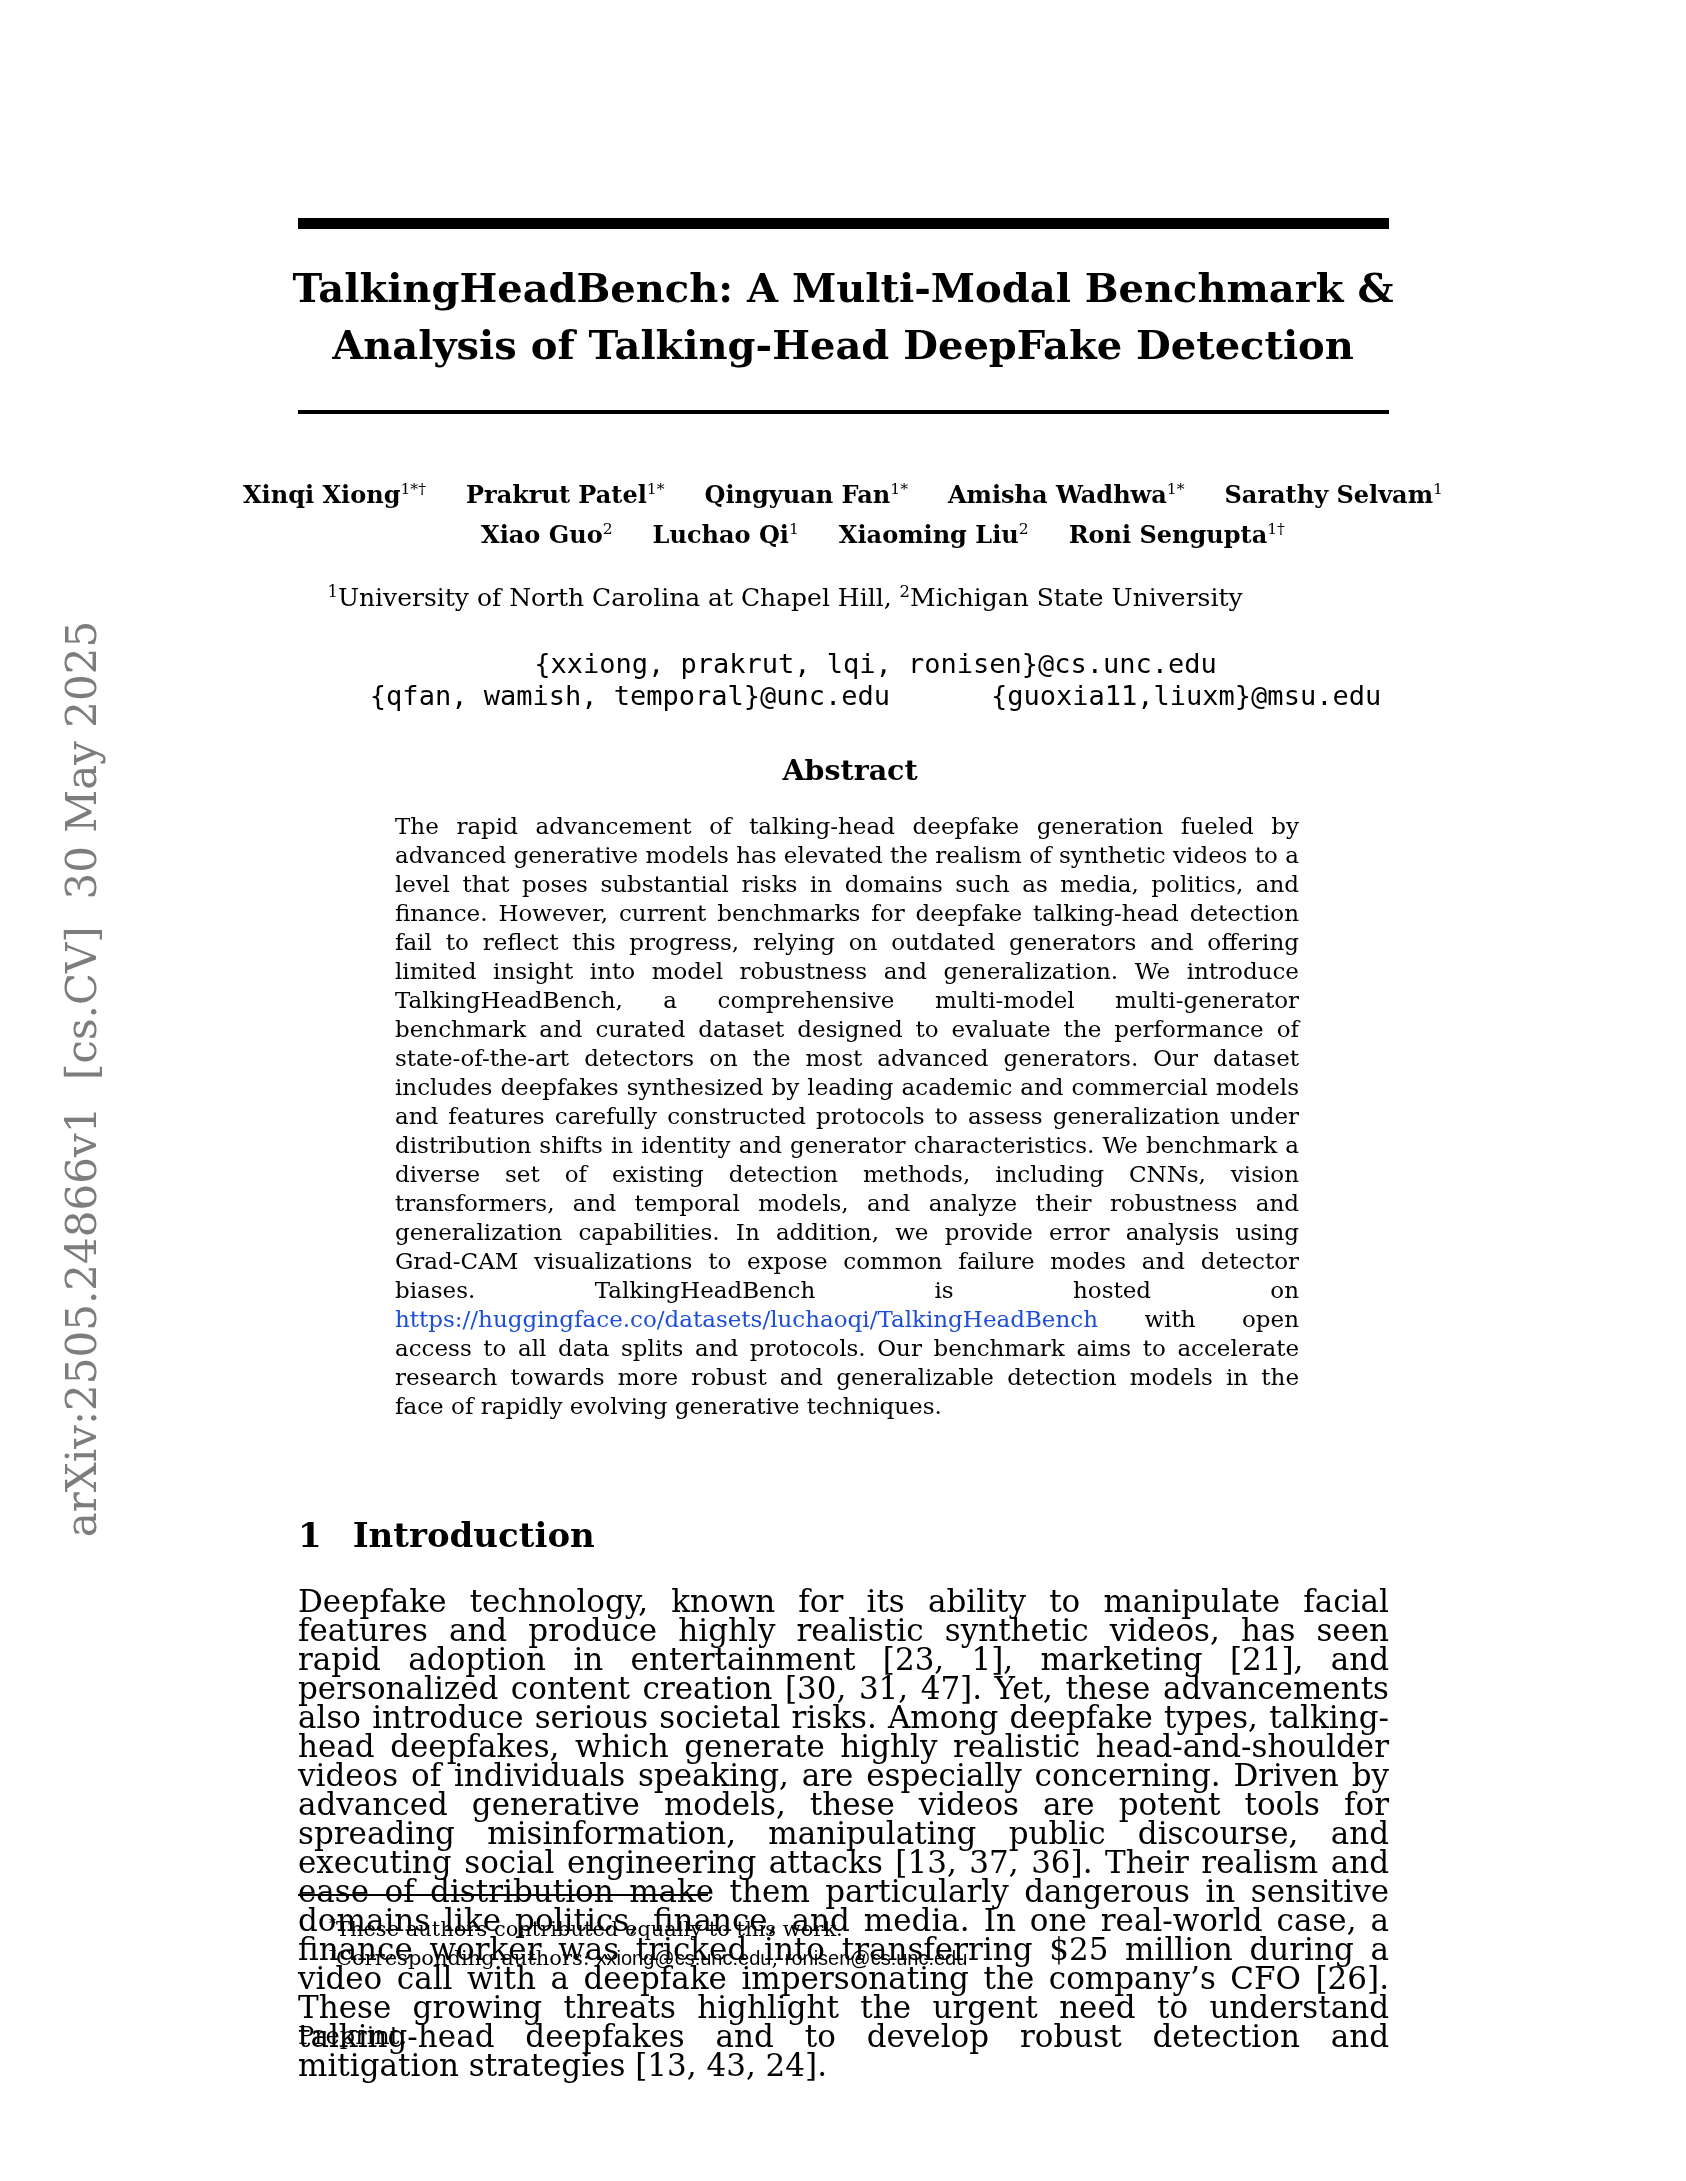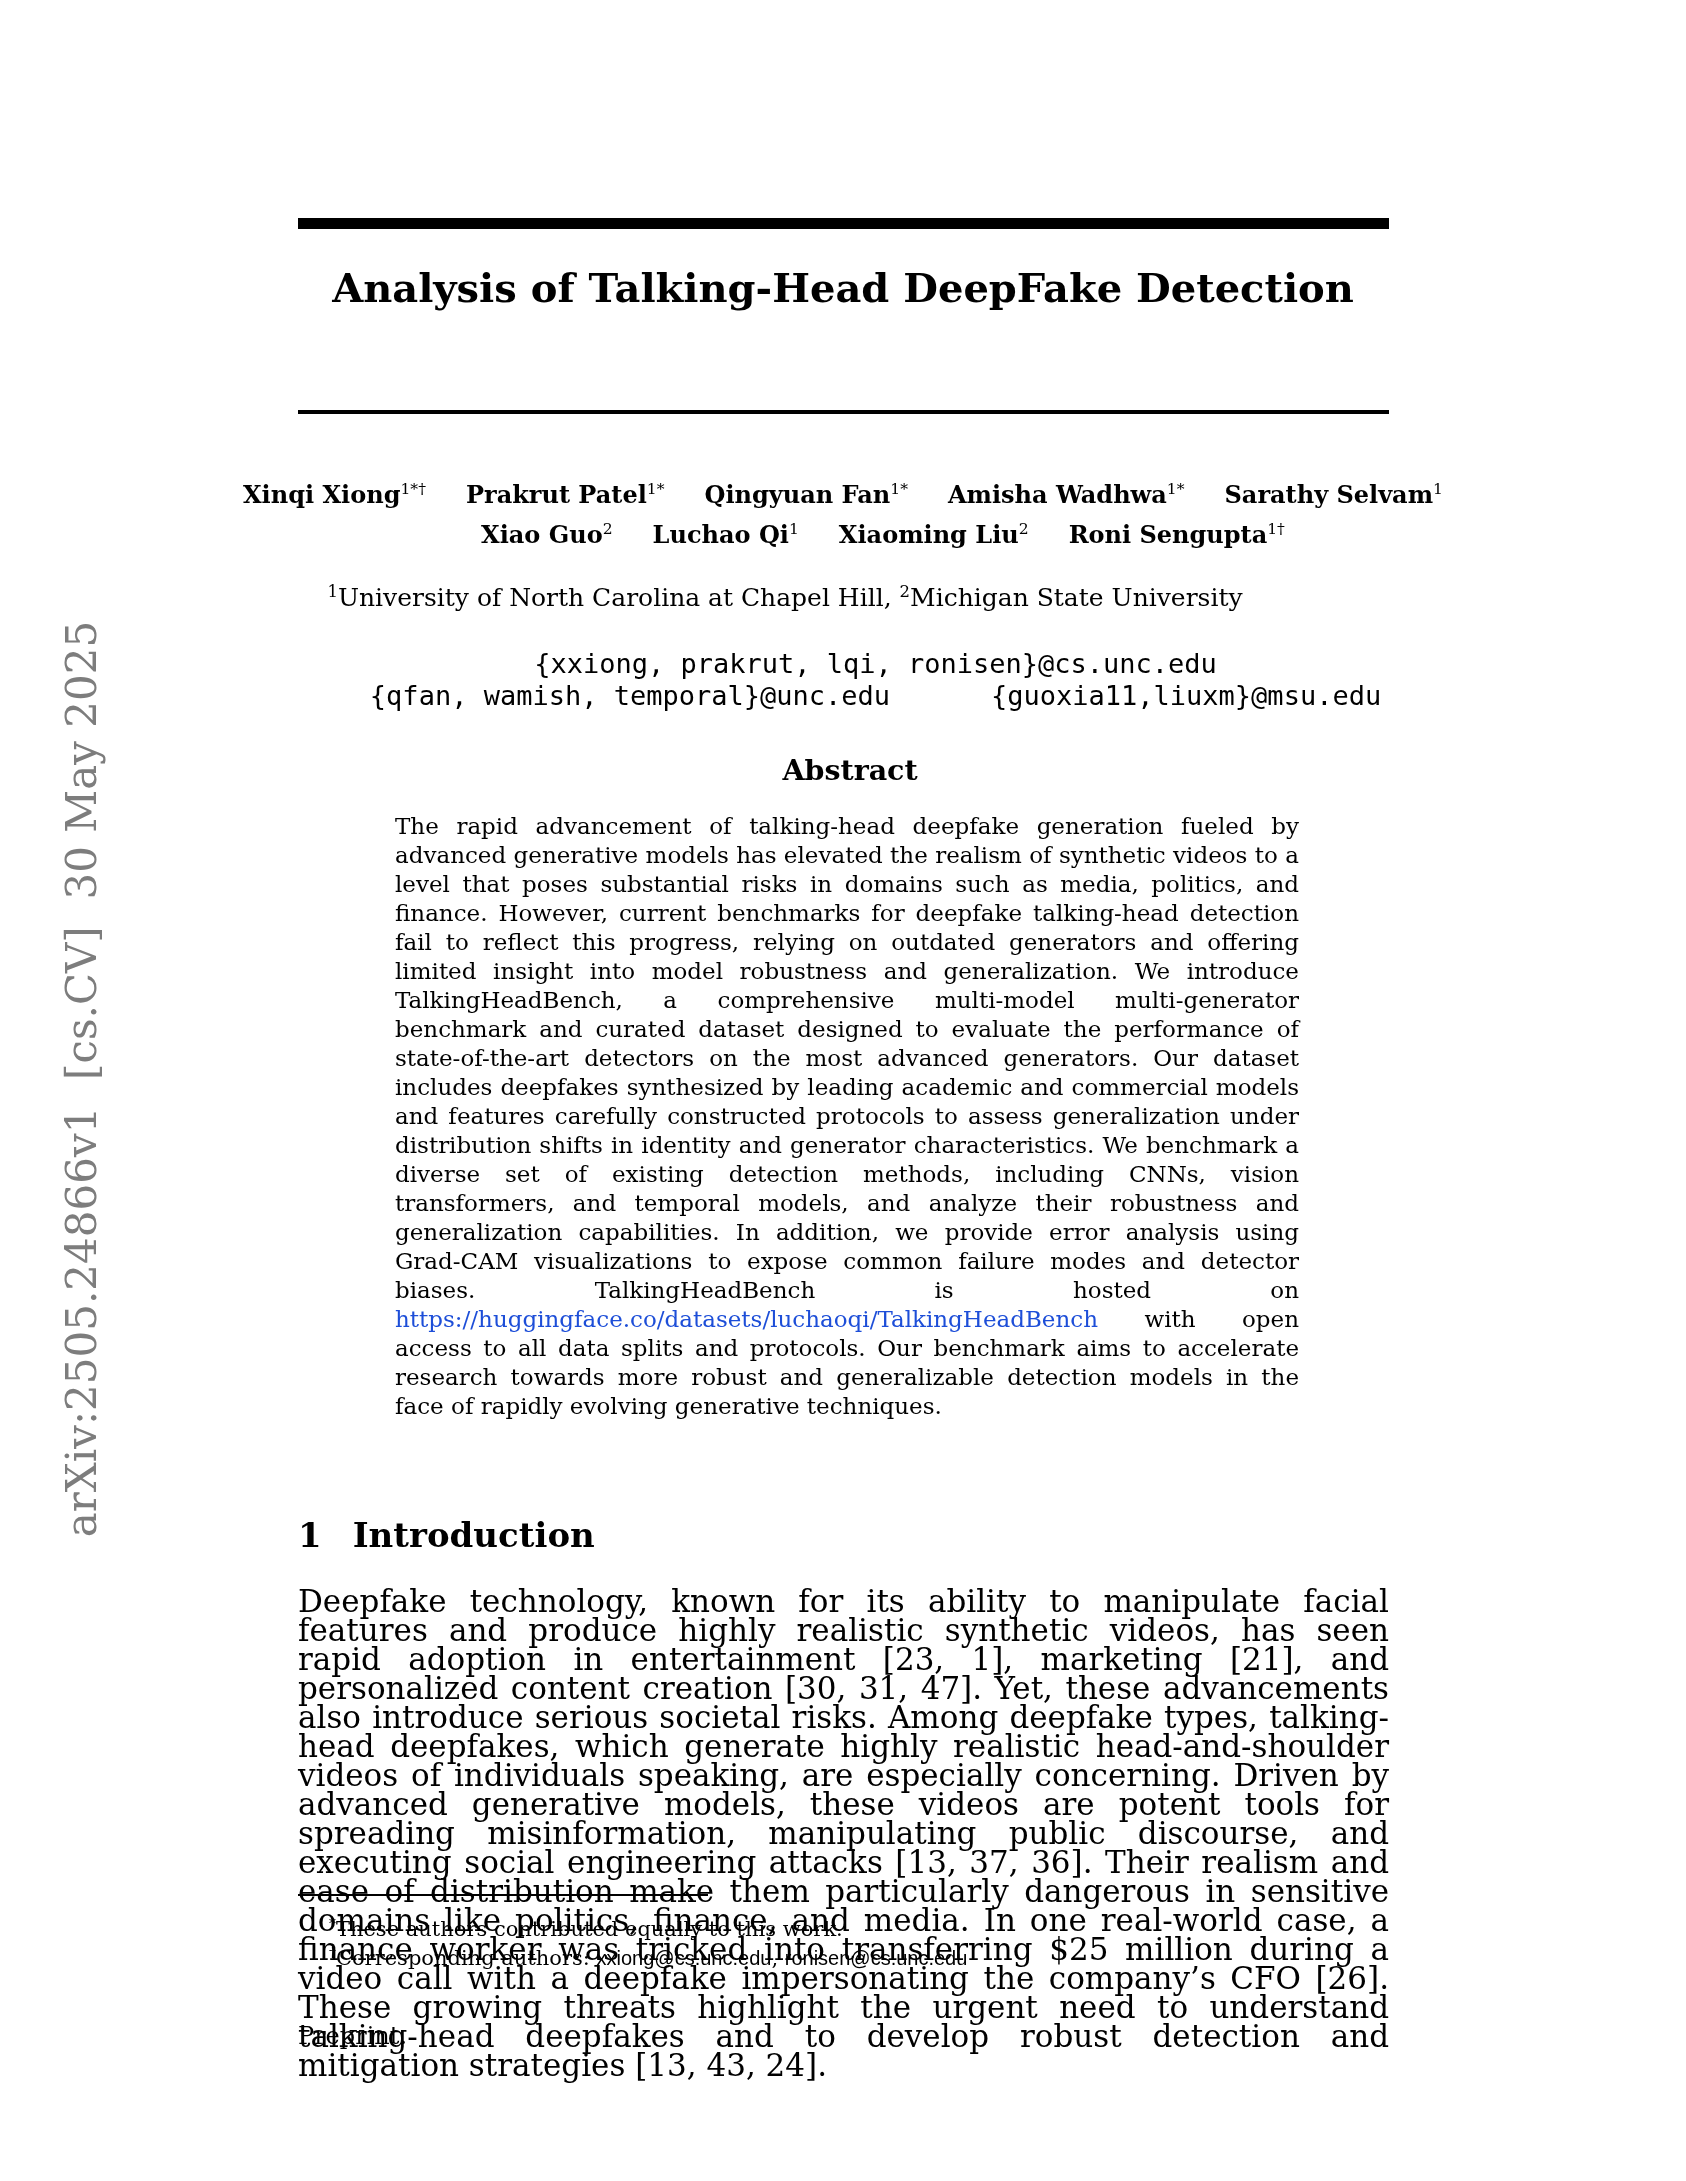--- a/index.html
+++ b/index.html
@@ -97,20 +97,21 @@
 </head>
 <body>
 
 <div class="page">
 
   <div class="watermark">arXiv:2505.24866v1  [cs.CV]  30 May 2025</div>
 
   <div class="rule-thick"></div>
 
   <div class="title">
+    <div>TalkingHeadBench: A Multi-Modal Benchmark &amp;</div>
     <div>Analysis of Talking-Head DeepFake Detection</div>
   </div>
 
   <div class="rule-thin"></div>
 
   <div class="authors-row authors-row-1">
     <span><span>Xinqi Xiong</span><sup class="auth-sup">1*†</sup></span>
     <span><span>Prakrut Patel</span><sup class="auth-sup">1*</sup></span>
     <span><span>Qingyuan Fan</span><sup class="auth-sup">1*</sup></span>
     <span><span>Amisha Wadhwa</span><sup class="auth-sup">1*</sup></span>

